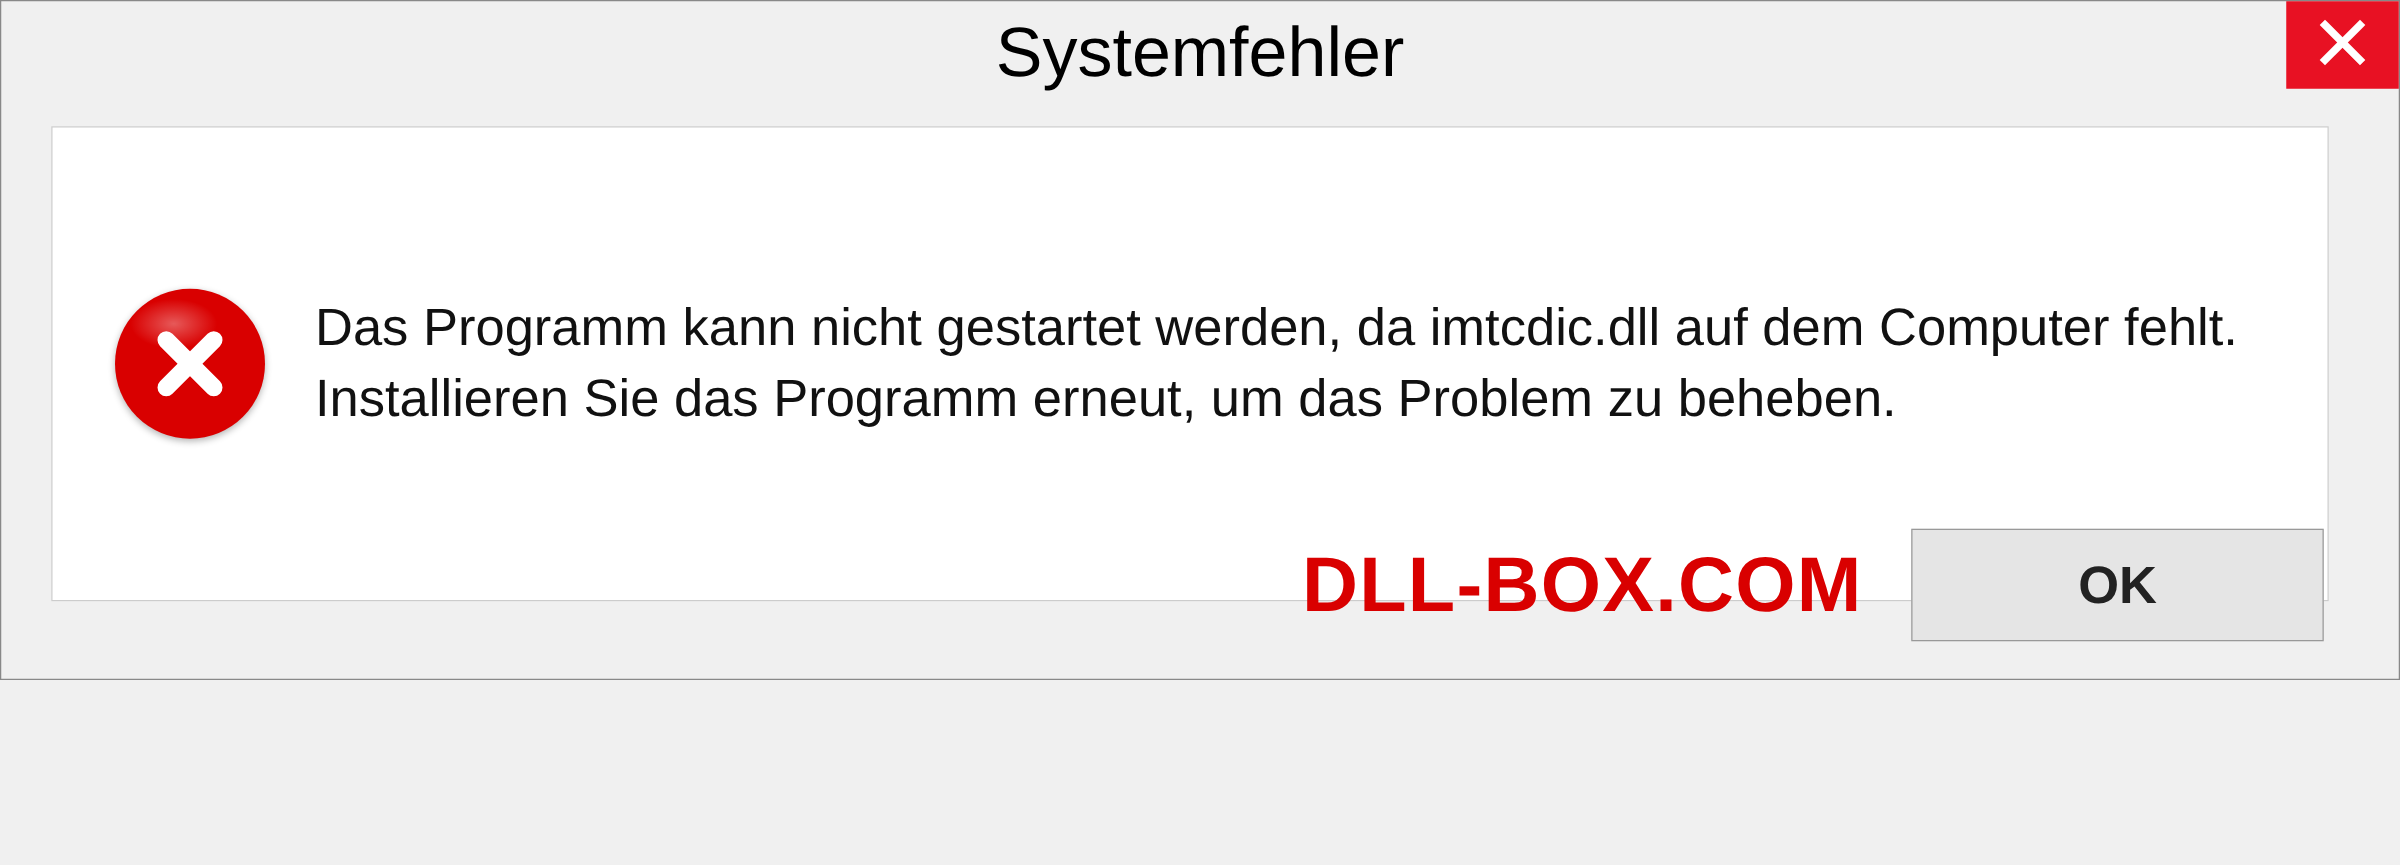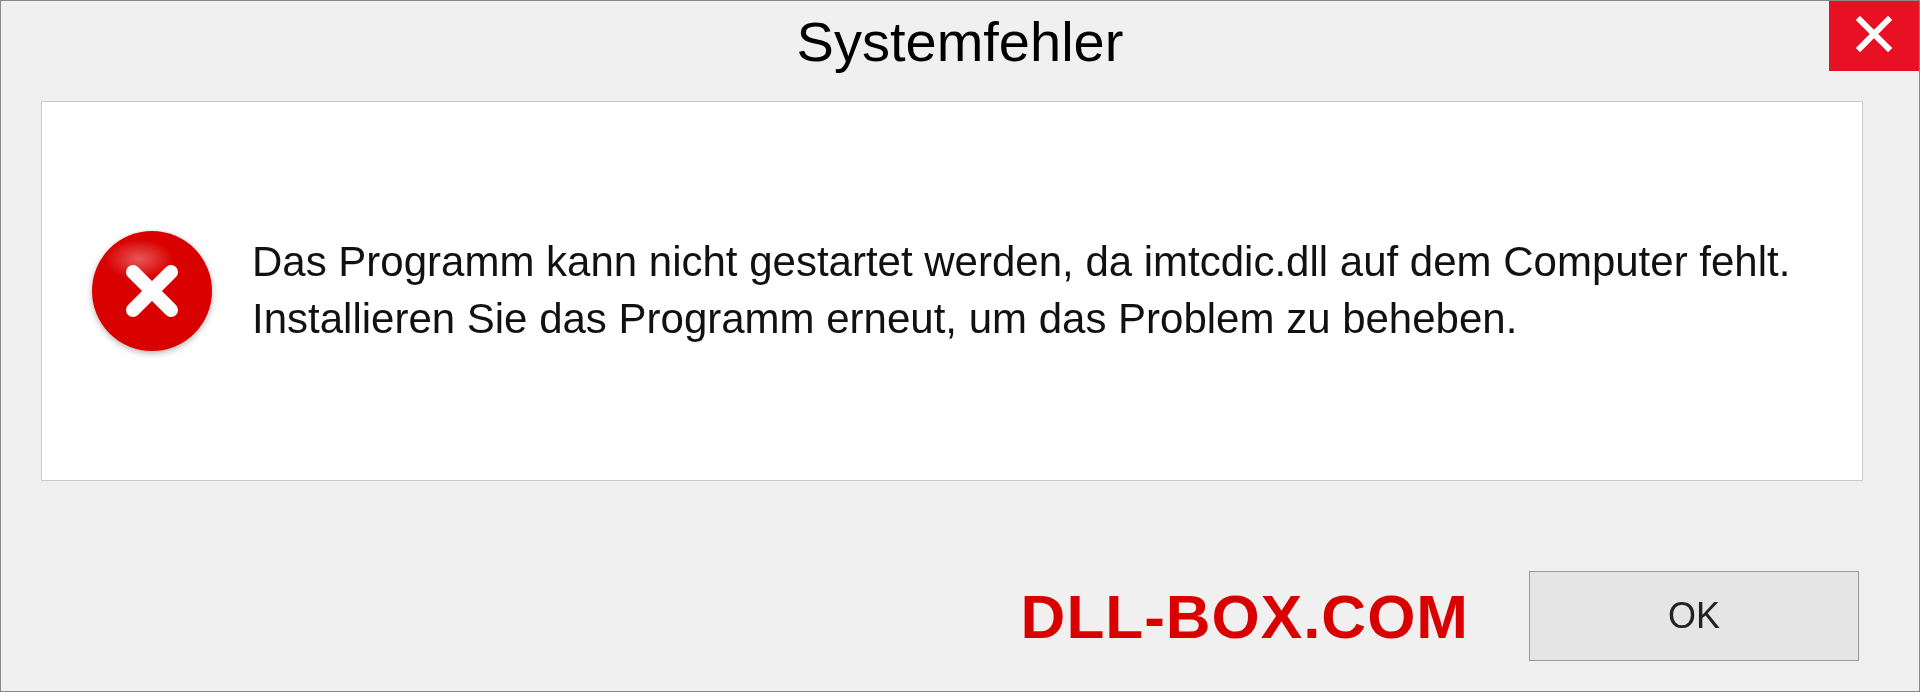--- a/index.html
+++ b/index.html
@@ -13,21 +13,21 @@
       background: #f0f0f0;
       font-family: "Segoe UI", Tahoma, Arial, sans-serif;
       position: relative;
       overflow: hidden;
     }
     .dialog-window {
       position: absolute;
       top: 0;
       left: 0;
       width: 1920px;
-      height: 692px;
+      height: 544px;
       background: #f0f0f0;
       border: 1px solid #888;
     }
     .titlebar {
       position: relative;
       height: 80px;
       display: flex;
       align-items: center;
       justify-content: center;
     }
@@ -110,34 +110,35 @@
       padding: 0 60px;
       display: flex;
       align-items: center;
       justify-content: flex-end;
     }
     .watermark {
       font-size: 62px;
       font-weight: 800;
       color: #d90000;
       letter-spacing: 1px;
-      margin-right: 60px;
+      margin-right: 39px;
       font-family: Arial, sans-serif;
     }
     .ok-button {
       width: 330px;
       height: 90px;
       background: #e5e5e5;
       border: 1px solid #999;
-      font-size: 36px;
+      font-size: 42px;
       color: #222;
       display: flex;
       align-items: center;
       justify-content: center;
       cursor: pointer;
+      font-weight: bold;
     }
   </style>
 </head>
 <body>
 
 <div class="dialog-window">
 
   <div class="titlebar">
     <div class="title-text">Systemfehler</div>
     <div class="close-button">

